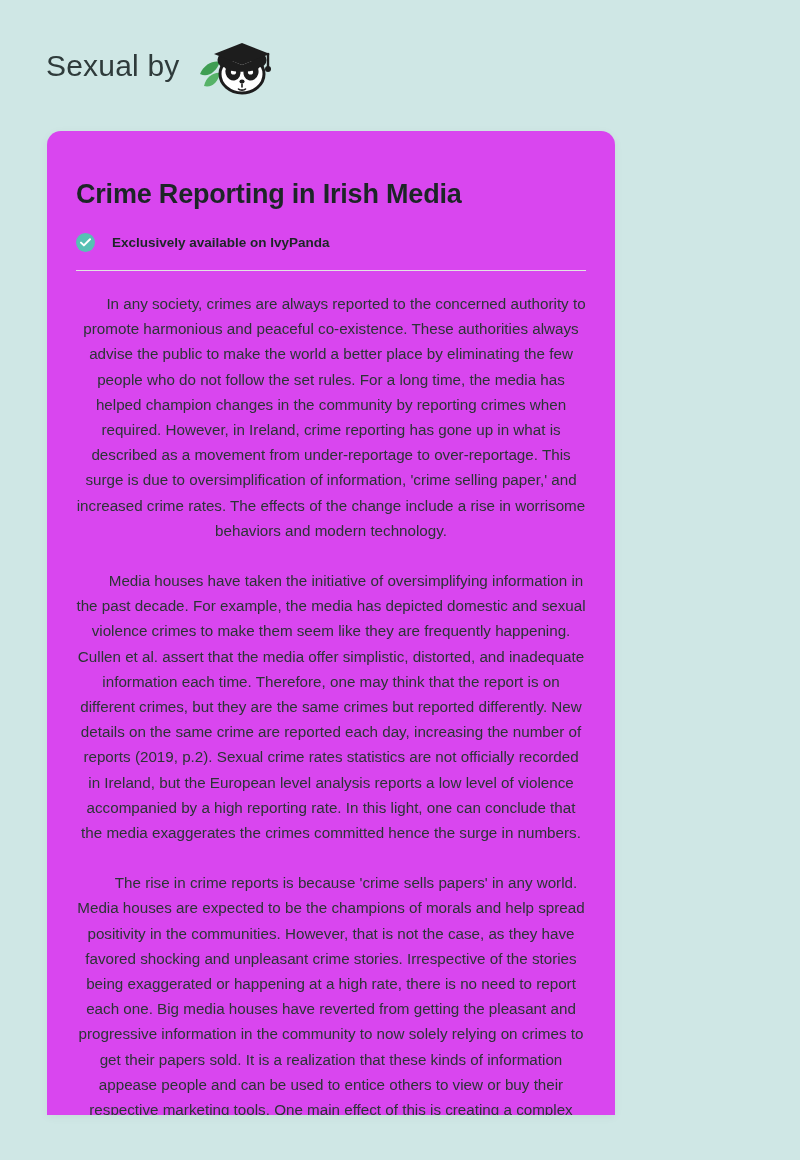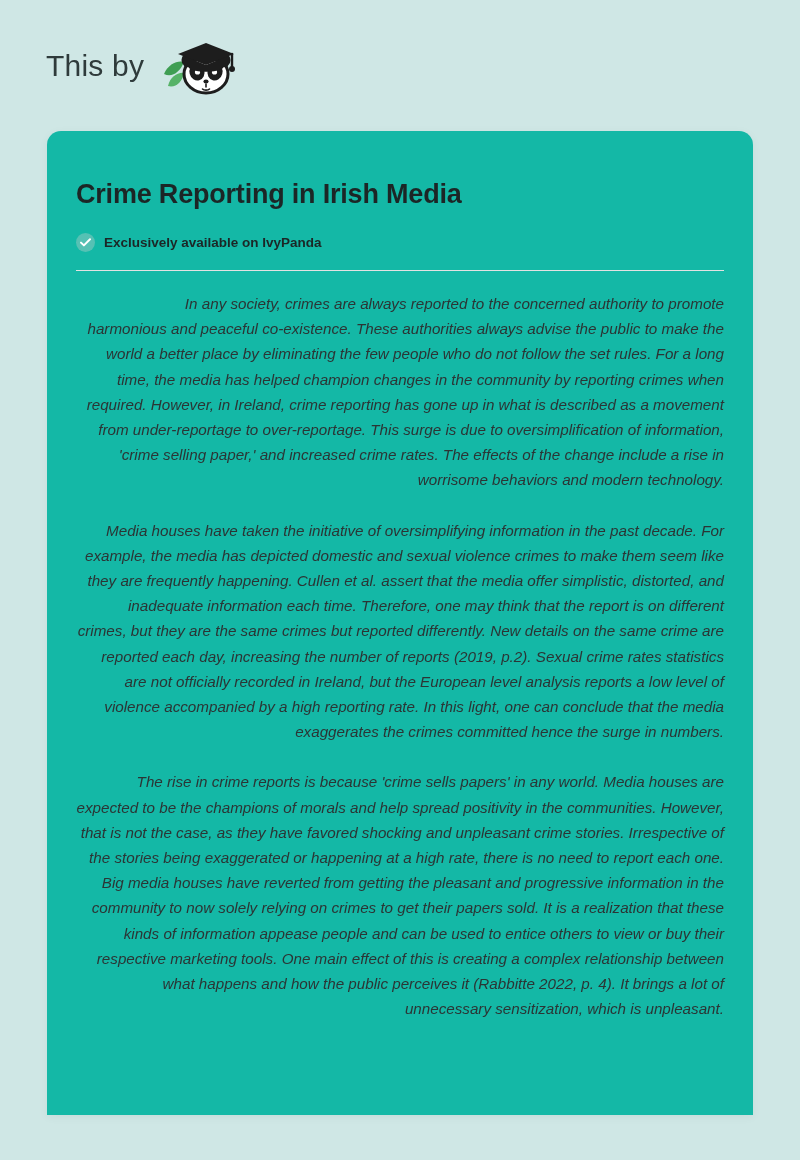--- a/index.html
+++ b/index.html
@@ -59,23 +59,23 @@
     font-size: 14px;
     vertical-align: super;
     font-weight: bold;
   }
 
   
   .card {
     position: absolute;
     top: 131px;
     left: 47px;
-    width: 706px;
+    width: 568px;
     height: 984px;
-    background: #14b8a6;
+    background: #d946ef;
     border-radius: 14px 14px 0 0;
     box-shadow: 0 2px 10px rgba(0,0,0,0.05);
     box-sizing: border-box;
     padding: 36px 29px 0 29px;
     overflow: hidden;
   }
 
   .doc-title {
     font-size: 27px;
     line-height: 34px;
@@ -95,21 +95,21 @@
     height: 19px;
     border-radius: 50%;
     background: #56c1b4;
     display: flex;
     align-items: center;
     justify-content: center;
     flex: none;
   }
   .check-badge svg { display: block; }
   .avail-text {
-    margin-left: 9px;
+    margin-left: 17px;
     font-size: 13.5px;
     font-weight: bold;
     color: #1c2626;
   }
 
   .divider {
     margin-top: 18px;
     height: 1px;
     background: #e2e2e2;
     width: 100%;
@@ -117,31 +117,30 @@
 
   .body-text {
     margin-top: 20px;
   }
   .body-text p {
     font-size: 15.2px;
     line-height: 25.2px;
     color: #2b3535;
     margin: 0 0 25px 0;
     text-indent: 30px;
-    text-align: right;
-    font-style: italic;
+    text-align: center;
   }
 </style>
 </head>
 <body>
 
 <div class="page">
 
   <div class="brand-bar">
-    <span class="brand-essay-by">This by</span>
+    <span class="brand-essay-by">Sexual by</span>
     <div class="brand-logo">
       <span class="panda-mark">
         <svg width="86" height="64" viewBox="0 0 86 64" xmlns="http://www.w3.org/2000/svg">
 
           <path d="M6 40 C10 30, 20 26, 26 28 C22 38, 14 44, 6 40 Z" fill="#3f9e53"></path>
           <path d="M10 52 C12 43, 20 38, 26 39 C24 48, 18 54, 10 52 Z" fill="#57b368"></path>
 
           <ellipse cx="48" cy="40" rx="22" ry="19" fill="#ffffff" stroke="#1d1d1d" stroke-width="3"></ellipse>
 
           <circle cx="31" cy="26" r="7.5" fill="#1d1d1d"></circle>

